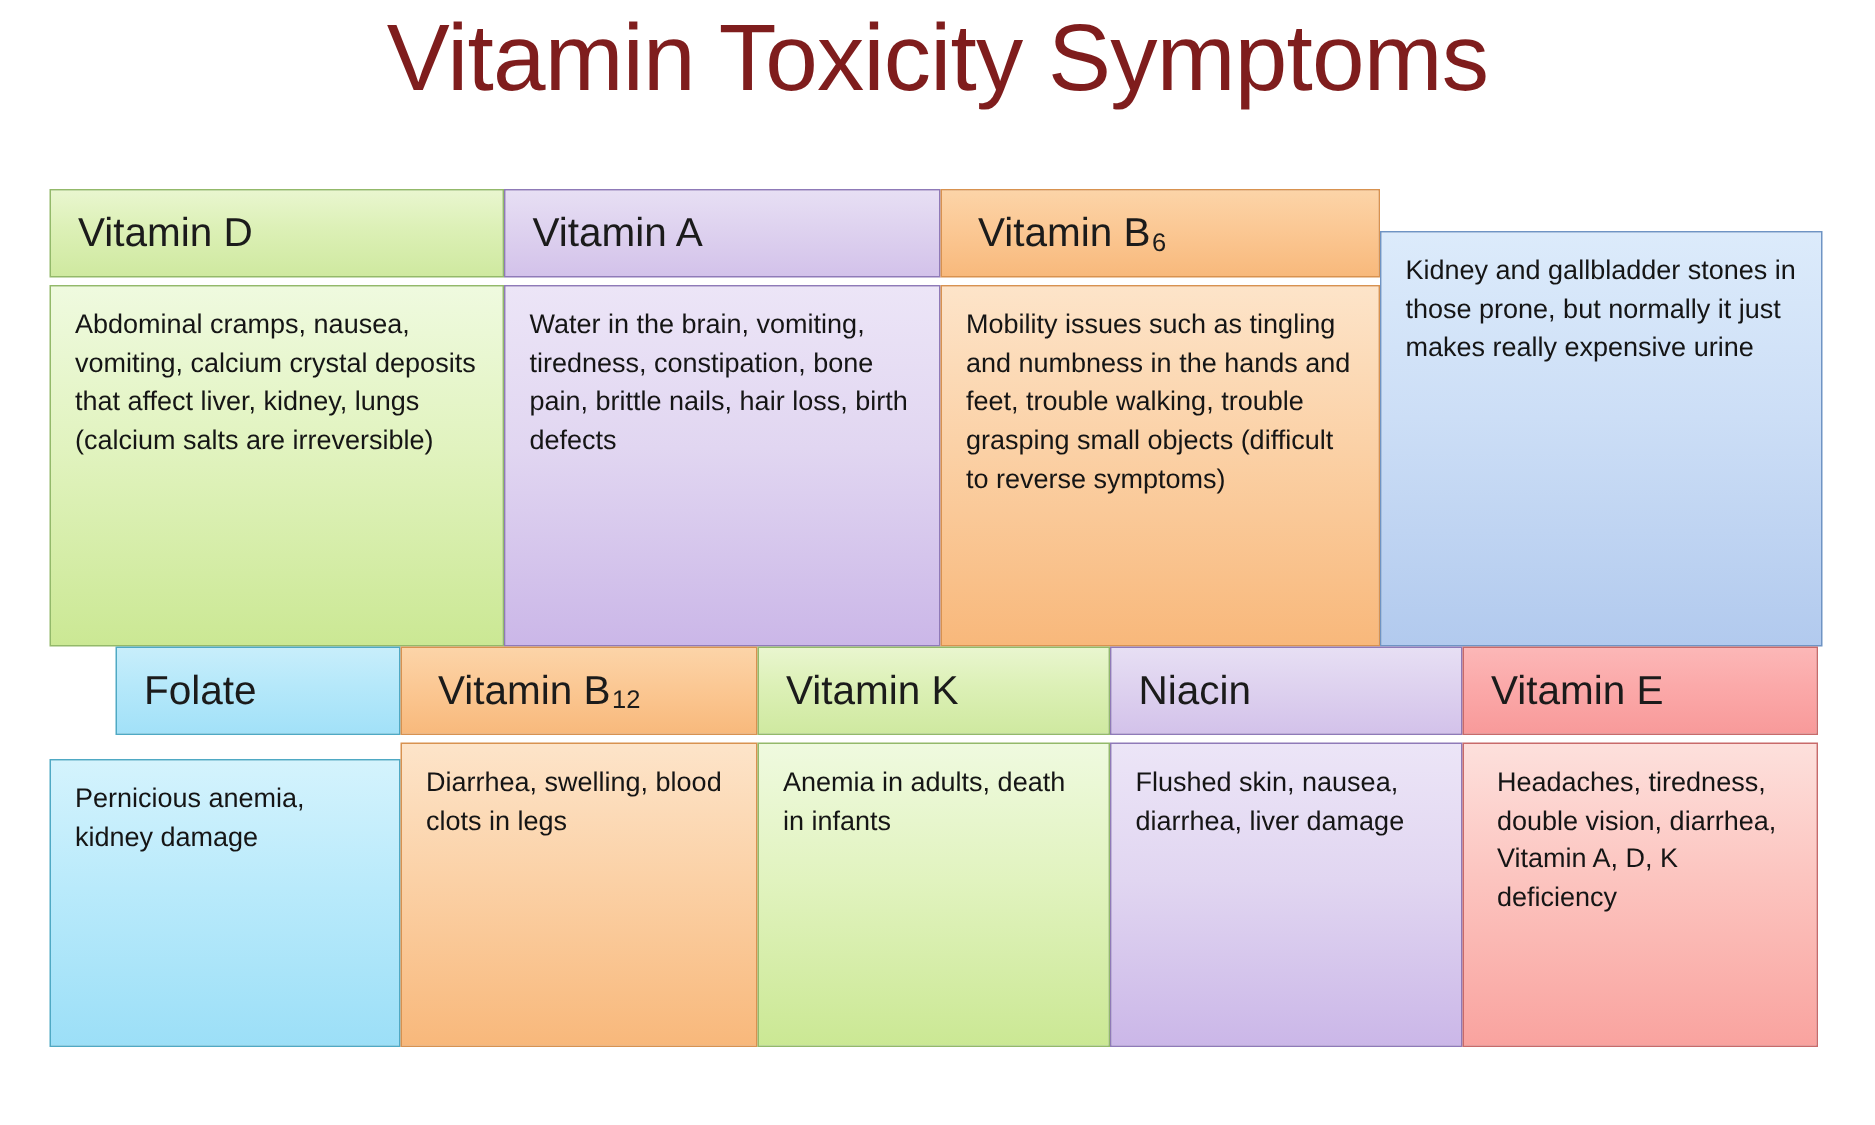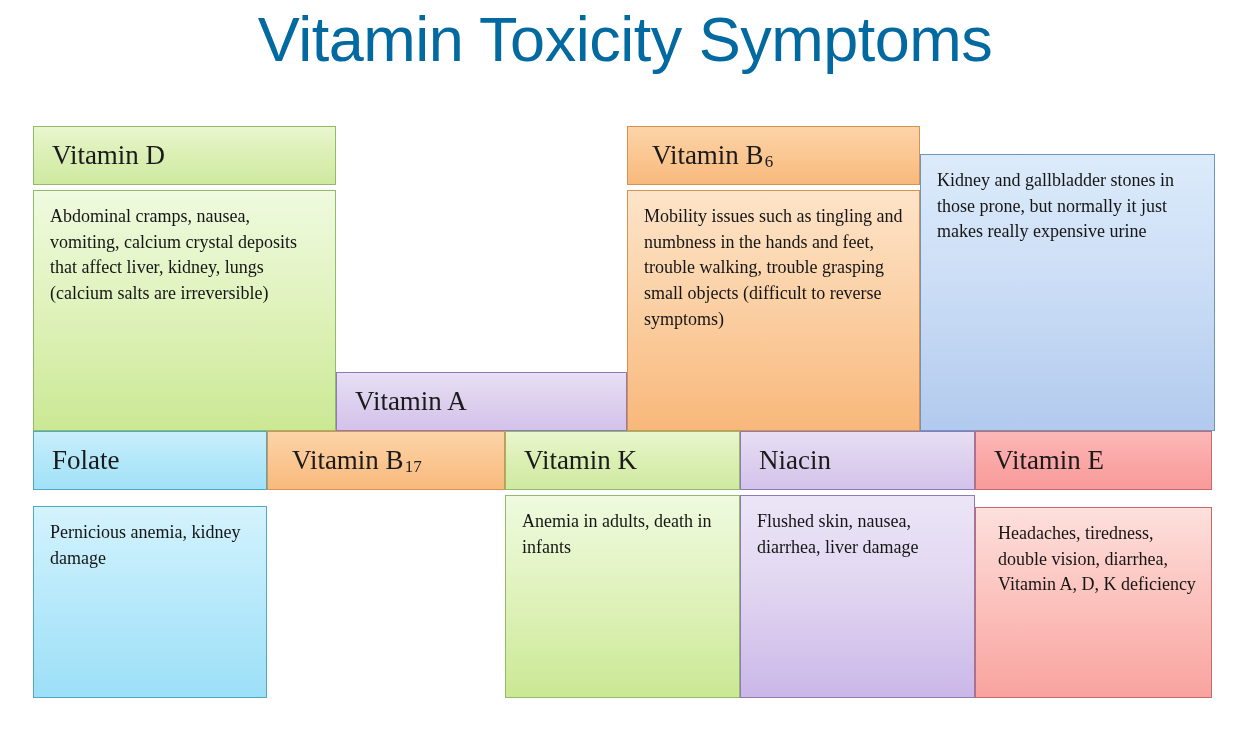--- a/index.html
+++ b/index.html
@@ -22,38 +22,37 @@
 
   
   .title {
     position: absolute;
     top: 8px;
     left: 0;
     width: 1250px;
     text-align: center;
     font-size: 63px;
     font-weight: 400;
-    color: #0369a1;
+    color: #7f1d1d;
     letter-spacing: -0.5px;
     line-height: 1.0;
     white-space: nowrap;
   }
 
   
   .table-area {
     position: absolute;
     top: 126px;
     left: 0;
     width: 1250px;
   }
 
   .row {
     position: relative;
     width: 1250px;
-    font-family: Liberation Serif, serif;
   }
   .row-1 { height: 305px; }
   .row-2 { height: 267px; }
 
   .col {
     position: absolute;
     top: 0;
     bottom: 0;
     display: flex;
     flex-direction: column;
@@ -105,21 +104,21 @@
 
   
   .t-orange .hdr  { background: linear-gradient(to bottom, #fcd4a8 0%, #fbc894 45%, #f8b97c 100%); border-color: #d89250; padding-left: 24px; }
   .t-orange .body { background: linear-gradient(to bottom, #fde4c9 0%, #fbd1a6 45%, #f8b87b 100%); border-color: #d89250; }
 
   
   .t-blue .hdr  { background: linear-gradient(to bottom, #d3e3f7 0%, #c6daf4 45%, #b7cef0 100%); border-color: #6f94c4; }
   .t-blue .body { background: linear-gradient(to bottom, #dcebfb 0%, #ccdef6 45%, #b2caee 100%); border-color: #6f94c4; margin-top: 28px; }
 
   
-  .t-cyan .hdr  { background: linear-gradient(to bottom, #c8eefb 0%, #b5e8fa 45%, #a2e1f8 100%); border-color: #4fa9c4; }
+  .t-cyan .hdr  { background: linear-gradient(to bottom, #c8eefb 0%, #b5e8fa 45%, #a2e1f8 100%); border-color: #4fa9c4; margin-left: 44px; }
   .t-cyan .body { background: linear-gradient(to bottom, #d4f3fd 0%, #b9eafb 45%, #9cdff7 100%); border-color: #4fa9c4; margin-top: 16px; }
 
   
   .t-pink .hdr  { background: linear-gradient(to bottom, #fcb7b7 0%, #fba9a9 45%, #f89a9a 100%); border-color: #c86a6a; }
   .t-pink .body { background: linear-gradient(to bottom, #fde0dc 0%, #fcc4bf 45%, #f9a39f 100%); border-color: #c86a6a; padding-left: 22px; }
 </style>
 </head>
 <body>
 
 <div class="page">
@@ -134,20 +133,21 @@
         <div class="hdr">
           <span>Vitamin D</span>
         </div>
         <div class="body">Abdominal cramps, nausea, vomiting, calcium crystal deposits that affect liver, kidney,  lungs (calcium salts are irreversible)</div>
       </div>
 
       <div class="col t-purple" style="left:336px;width:291px;justify-content:flex-end;">
         <div class="hdr">
           <span>Vitamin A</span>
         </div>
+        <div class="body">Water in the brain, vomiting, tiredness, constipation, bone pain, brittle nails, hair loss, birth defects</div>
       </div>
 
       <div class="col t-orange" style="left:627px;width:293px;">
         <div class="hdr">
           <span>Vitamin B</span>
             <sub>6</sub>
         </div>
         <div class="body">Mobility issues such as tingling and numbness in the hands and feet, trouble walking, trouble grasping small objects (difficult to reverse symptoms)</div>
       </div>
 
@@ -162,39 +162,40 @@
       <div class="col t-cyan" style="left:33px;width:234px;">
         <div class="hdr">
           <span>Folate</span>
         </div>
         <div class="body">Pernicious anemia, kidney damage</div>
       </div>
 
       <div class="col t-orange" style="left:267px;width:238px;">
         <div class="hdr">
           <span>Vitamin B</span>
-            <sub>17</sub>
-        </div>
+            <sub>12</sub>
+        </div>
+        <div class="body">Diarrhea, swelling, blood clots in legs</div>
       </div>
 
       <div class="col t-green" style="left:505px;width:235px;">
         <div class="hdr">
           <span>Vitamin K</span>
         </div>
         <div class="body">Anemia in adults, death in infants</div>
       </div>
 
       <div class="col t-purple" style="left:740px;width:235px;">
         <div class="hdr">
           <span>Niacin</span>
         </div>
         <div class="body">Flushed skin, nausea, diarrhea, liver damage</div>
       </div>
 
-      <div class="col t-pink" style="left:975px;width:237px;gap:12px;">
+      <div class="col t-pink" style="left:975px;width:237px;">
         <div class="hdr">
           <span>Vitamin E</span>
         </div>
         <div class="body">Headaches, tiredness, double vision, diarrhea, Vitamin A, D, K deficiency</div>
       </div>
 
     </div>
 
   </div>
 </div>

